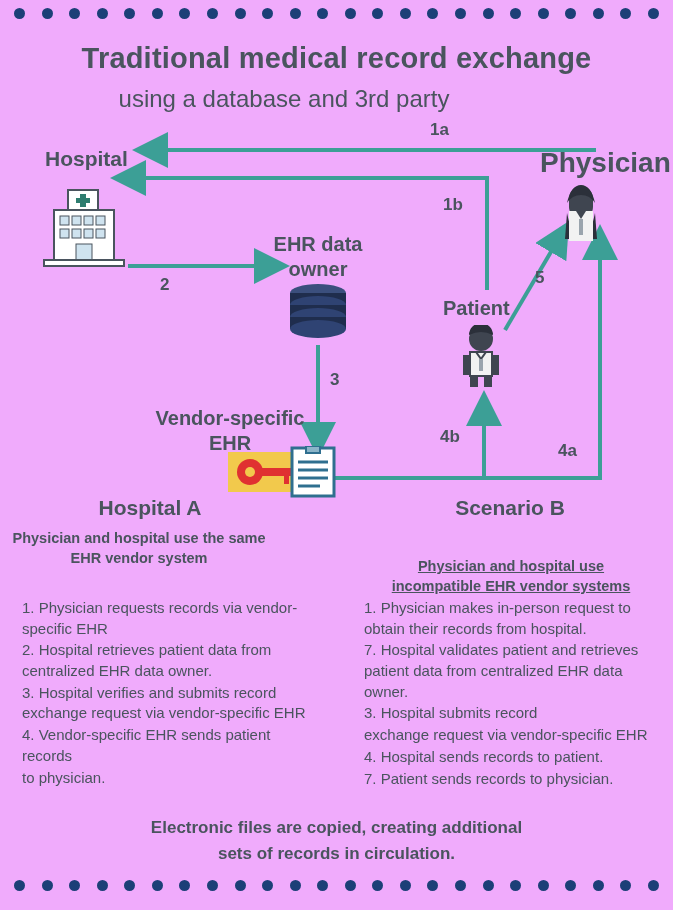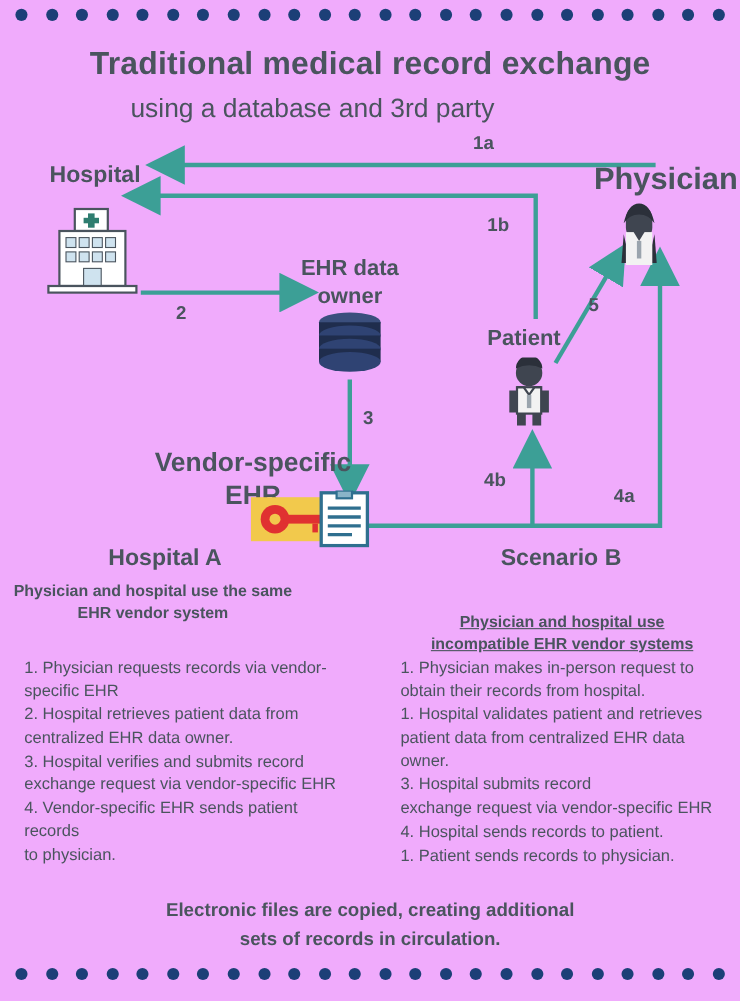--- a/index.html
+++ b/index.html
@@ -66,21 +66,21 @@
     font-weight: bold;
     color: #4a545e;
   }
   .lbl-hospital { top: 147px; left: 45px; font-size: 21px; }
   .lbl-physician { top: 147px; left: 540px; font-size: 28px; }
   .lbl-ehr-owner {
     top: 232px; left: 258px; font-size: 20px; text-align: center; width: 120px; line-height: 1.25;
   }
   .lbl-patient { top: 297px; left: 443px; font-size: 20px; }
   .lbl-vendor {
-    top: 406px; left: 140px; width: 180px; text-align: center; font-size: 24px; line-height: 1.25;
+    top: 406px; left: 140px; width: 180px; text-align: center; font-size: 20px; line-height: 1.25;
   }
 
   .num {
     position: absolute;
     font-weight: bold;
     font-size: 17px;
     color: #4a545e;
   }
   .n1a { top: 120px; left: 430px; }
   .n1b { top: 195px; left: 443px; }
@@ -334,25 +334,25 @@
     <div>2. Hospital retrieves patient data from centralized EHR data owner.</div>
     <div>3. Hospital verifies and submits record exchange request via vendor-specific EHR</div>
     <div>4. Vendor-specific EHR sends patient records</div>
     <div>to physician.</div>
   </div>
 
   <div class="scenario-head sb-head">Scenario B</div>
   <div class="scenario-sub sb-sub">Physician and hospital use incompatible EHR vendor systems</div>
   <div class="scenario-body sb-body">
     <div>1. Physician makes in-person request to obtain their records from hospital.</div>
-    <div>1. Hospital validates patient and retrieves patient data from centralized EHR data owner.</div>
+    <div>7. Hospital validates patient and retrieves patient data from centralized EHR data owner.</div>
     <div>3. Hospital submits record</div>
     <div>exchange request via vendor-specific EHR</div>
     <div>4. Hospital sends records to patient.</div>
-    <div>1. Patient sends records to physician.</div>
+    <div>7. Patient sends records to physician.</div>
   </div>
 
   <div class="footer">
     <div>Electronic files are copied, creating additional</div>
     <div>sets of records in circulation.</div>
   </div>
 
 </div>
 
 </body></html>

